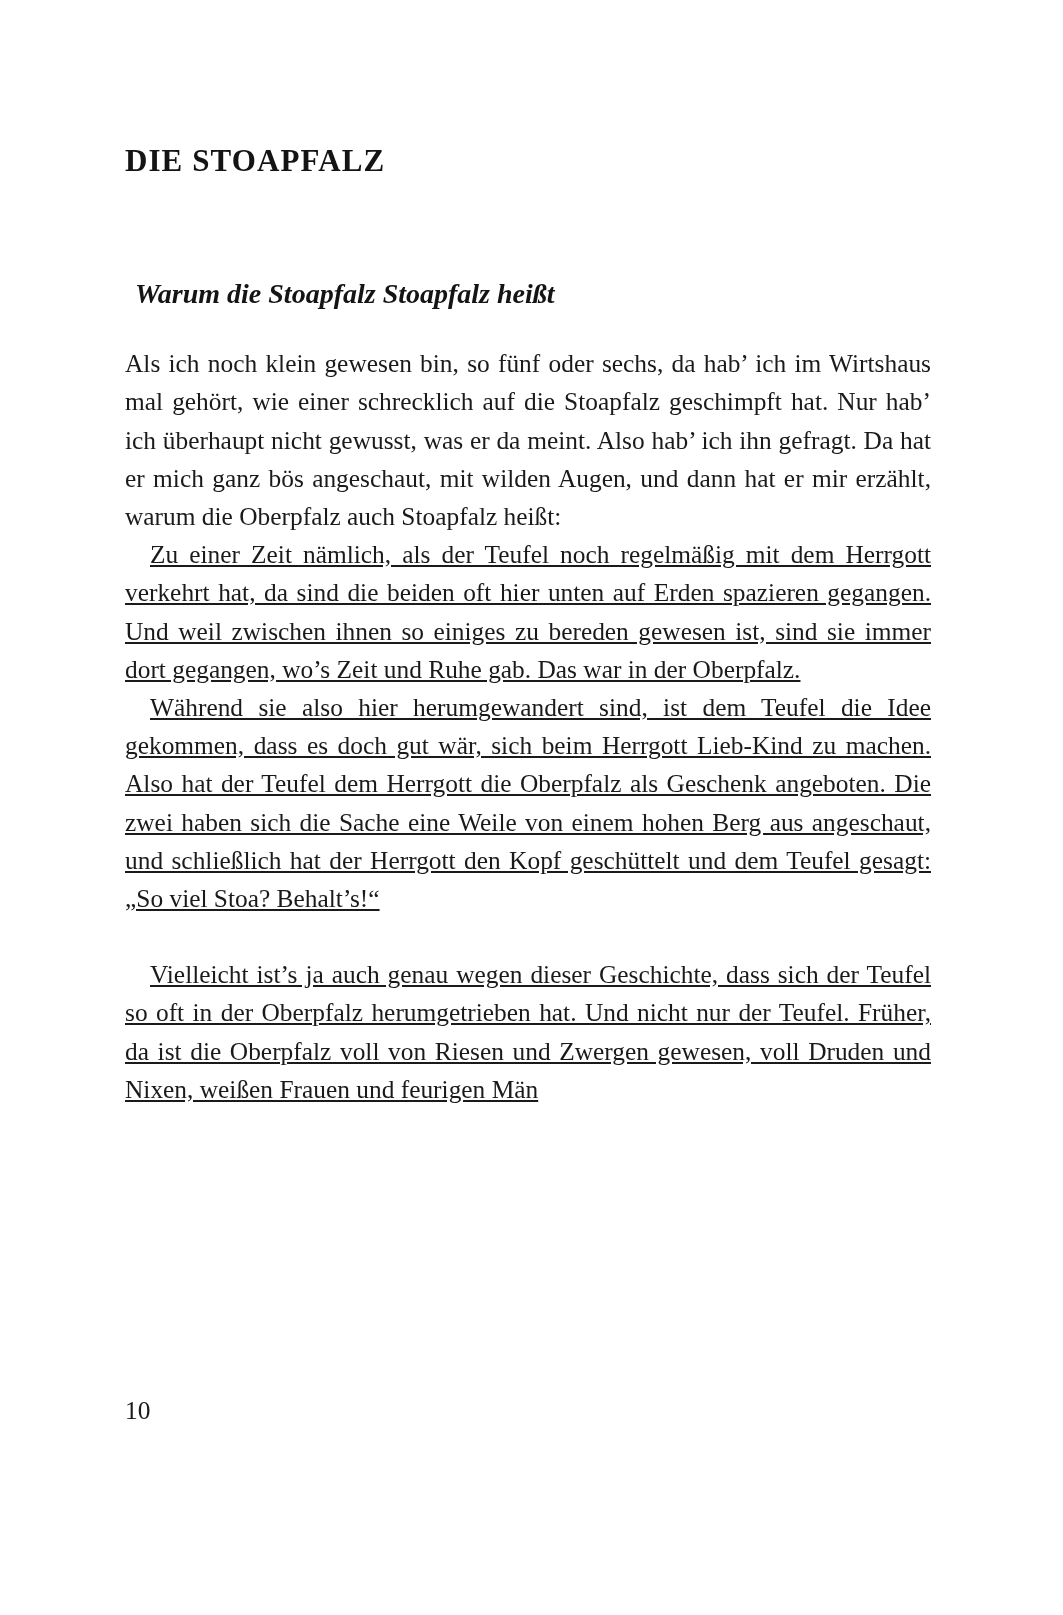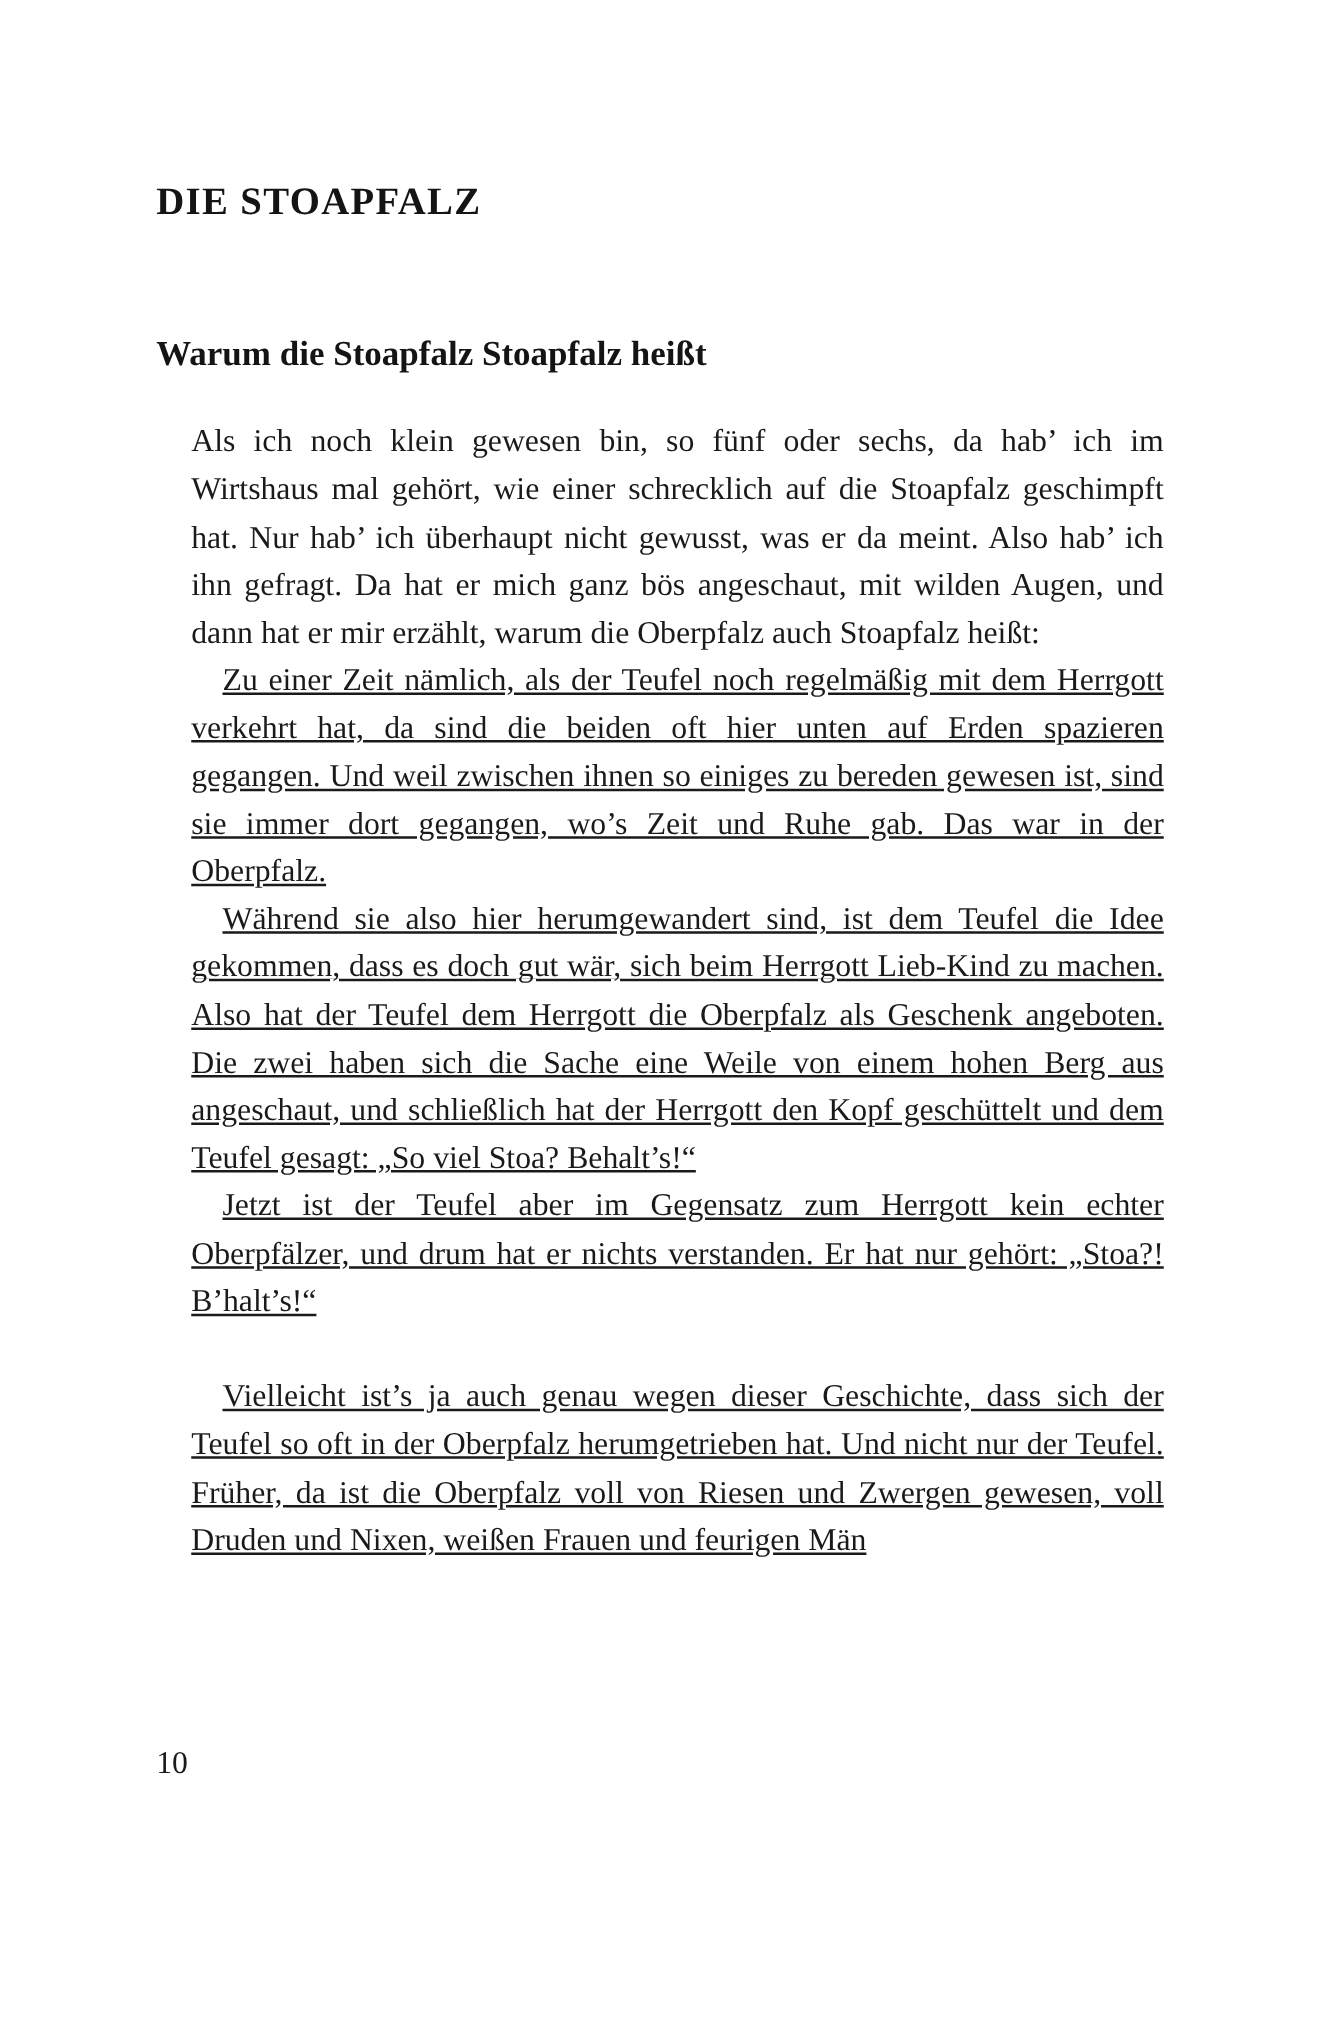--- a/index.html
+++ b/index.html
@@ -31,28 +31,28 @@
     font-weight: bold;
     letter-spacing: 0.035em;
     margin: 0;
     padding-top: 143px;
     line-height: 1.15;
     color: #141414;
   }
   .section-title {
     font-size: 28px;
     font-weight: bold;
-    margin: 0;
+    font-style: italic;
+    margin: 10px;
     padding-top: 88px;
     line-height: 1.2;
     color: #141414;
   }
   .body-block {
     margin-top: 34px;
-    margin-left: 28px;
   }
   p.para {
     font-size: 25.4px;
     line-height: 38.2px;
     margin: 0;
     text-align: justify;
     text-justify: inter-word;
     hyphens: manual;
     color: #1a1a1a;
   }
@@ -82,21 +82,20 @@
   <div class="content">
 
     <h1 class="chapter-title">DIE STOAPFALZ</h1>
 
     <h2 class="section-title">Warum die Stoapfalz Stoapfalz heißt</h2>
 
     <div class="body-block">
       <p class="para">Als ich noch klein gewesen bin, so fünf oder sechs, da hab’ ich im Wirtshaus mal gehört, wie einer schrecklich auf die Stoapfalz ge­schimpft hat. Nur hab’ ich überhaupt nicht gewusst, was er da meint. Also hab’ ich ihn gefragt. Da hat er mich ganz bös angeschaut, mit wilden Augen, und dann hat er mir erzählt, warum die Oberpfalz auch Stoapfalz heißt:</p>
       <p class="para indent">Zu einer Zeit nämlich, als der Teufel noch regelmäßig mit dem Herrgott verkehrt hat, da sind die beiden oft hier unten auf Erden spazieren gegangen. Und weil zwischen ihnen so einiges zu bereden gewesen ist, sind sie immer dort gegangen, wo’s Zeit und Ruhe gab. Das war in der Oberpfalz.</p>
       <p class="para indent">Während sie also hier herumgewandert sind, ist dem Teufel die Idee gekommen, dass es doch gut wär, sich beim Herrgott Lieb-Kind zu machen. Also hat der Teufel dem Herrgott die Oberpfalz als Ge­schenk angeboten. Die zwei haben sich die Sache eine Weile von ei­nem hohen Berg aus angeschaut, und schließlich hat der Herrgott den Kopf geschüttelt und dem Teufel gesagt: „So viel Stoa? Be­halt’s!“</p>
-      <p class="para indent">Jetzt ist der Teufel aber im Gegensatz zum Herrgott kein echter Oberpfälzer, und drum hat er nichts verstanden. Er hat nur gehört: „Stoa?! B’halt’s!“</p>
       <div class="block-gap"></div>
       <p class="para indent">Vielleicht ist’s ja auch genau wegen dieser Geschichte, dass sich der Teufel so oft in der Oberpfalz herumgetrieben hat. Und nicht nur der Teufel. Früher, da ist die Oberpfalz voll von Riesen und Zwergen gewesen, voll Druden und Nixen, weißen Frauen und feurigen Män­</p>
     </div>
 
   </div>
 
   <div class="folio">10</div>
 </div>
 
 </body></html>

